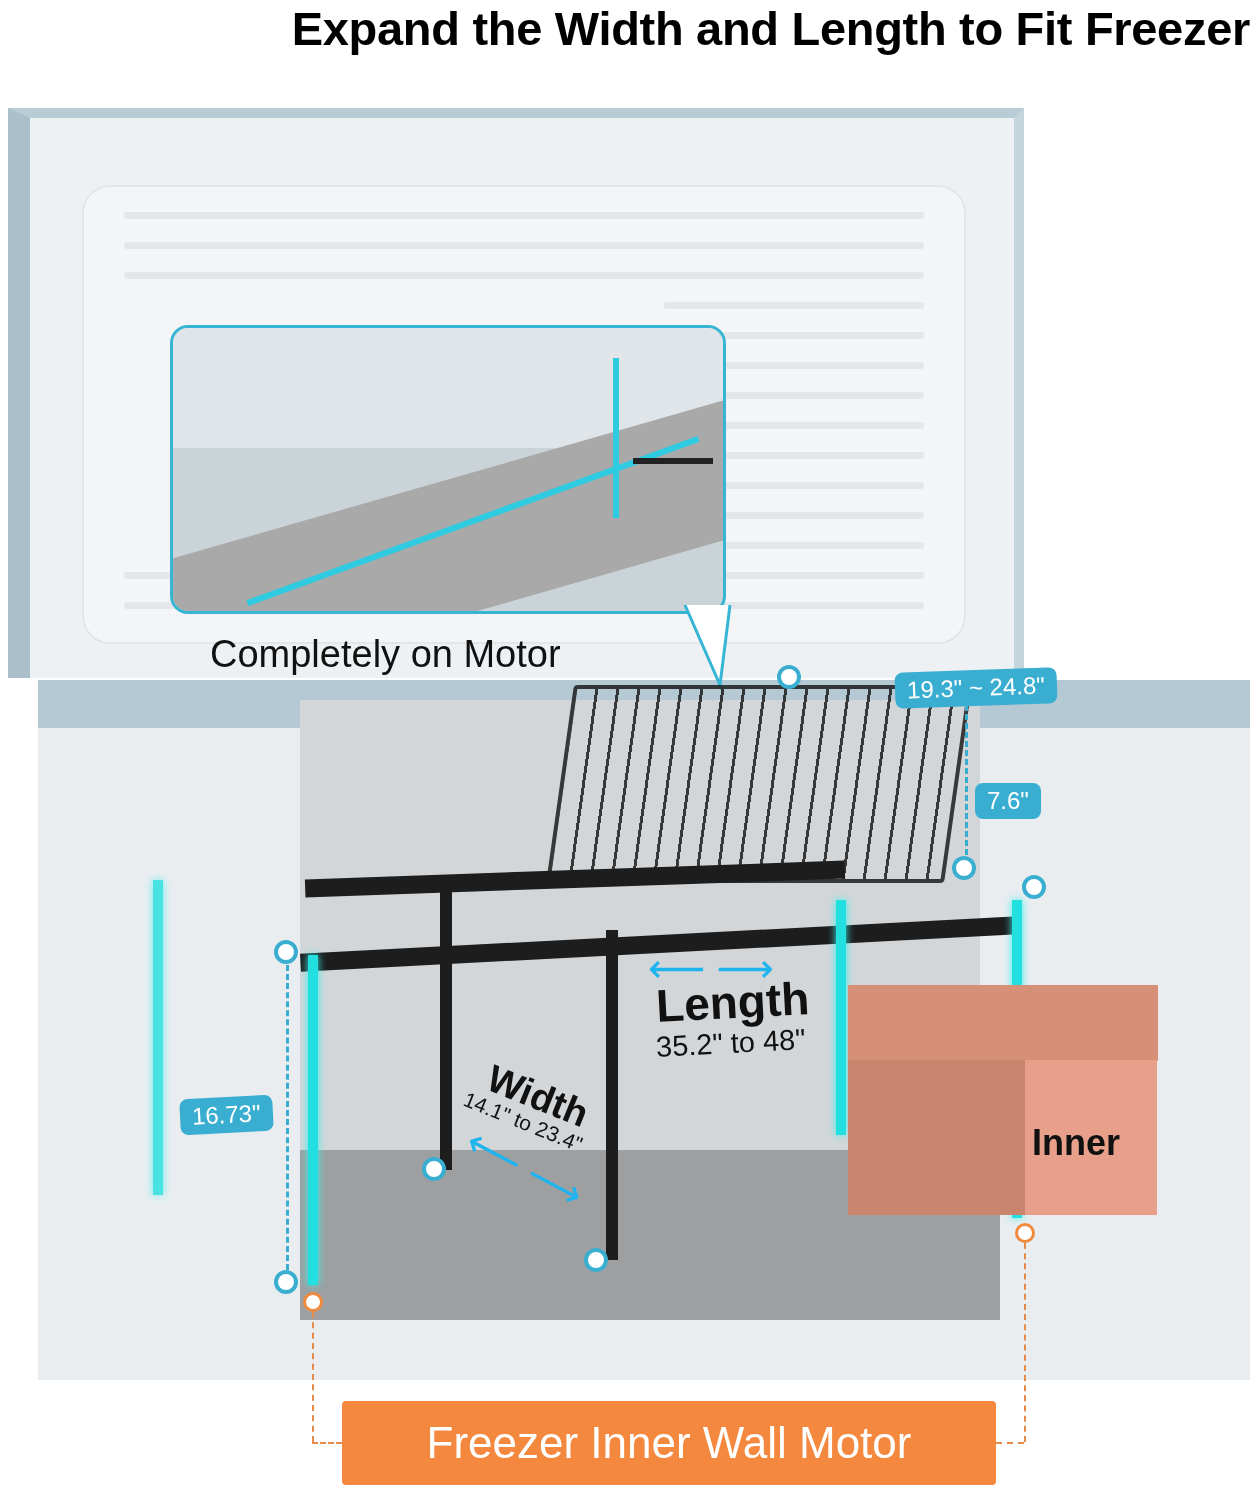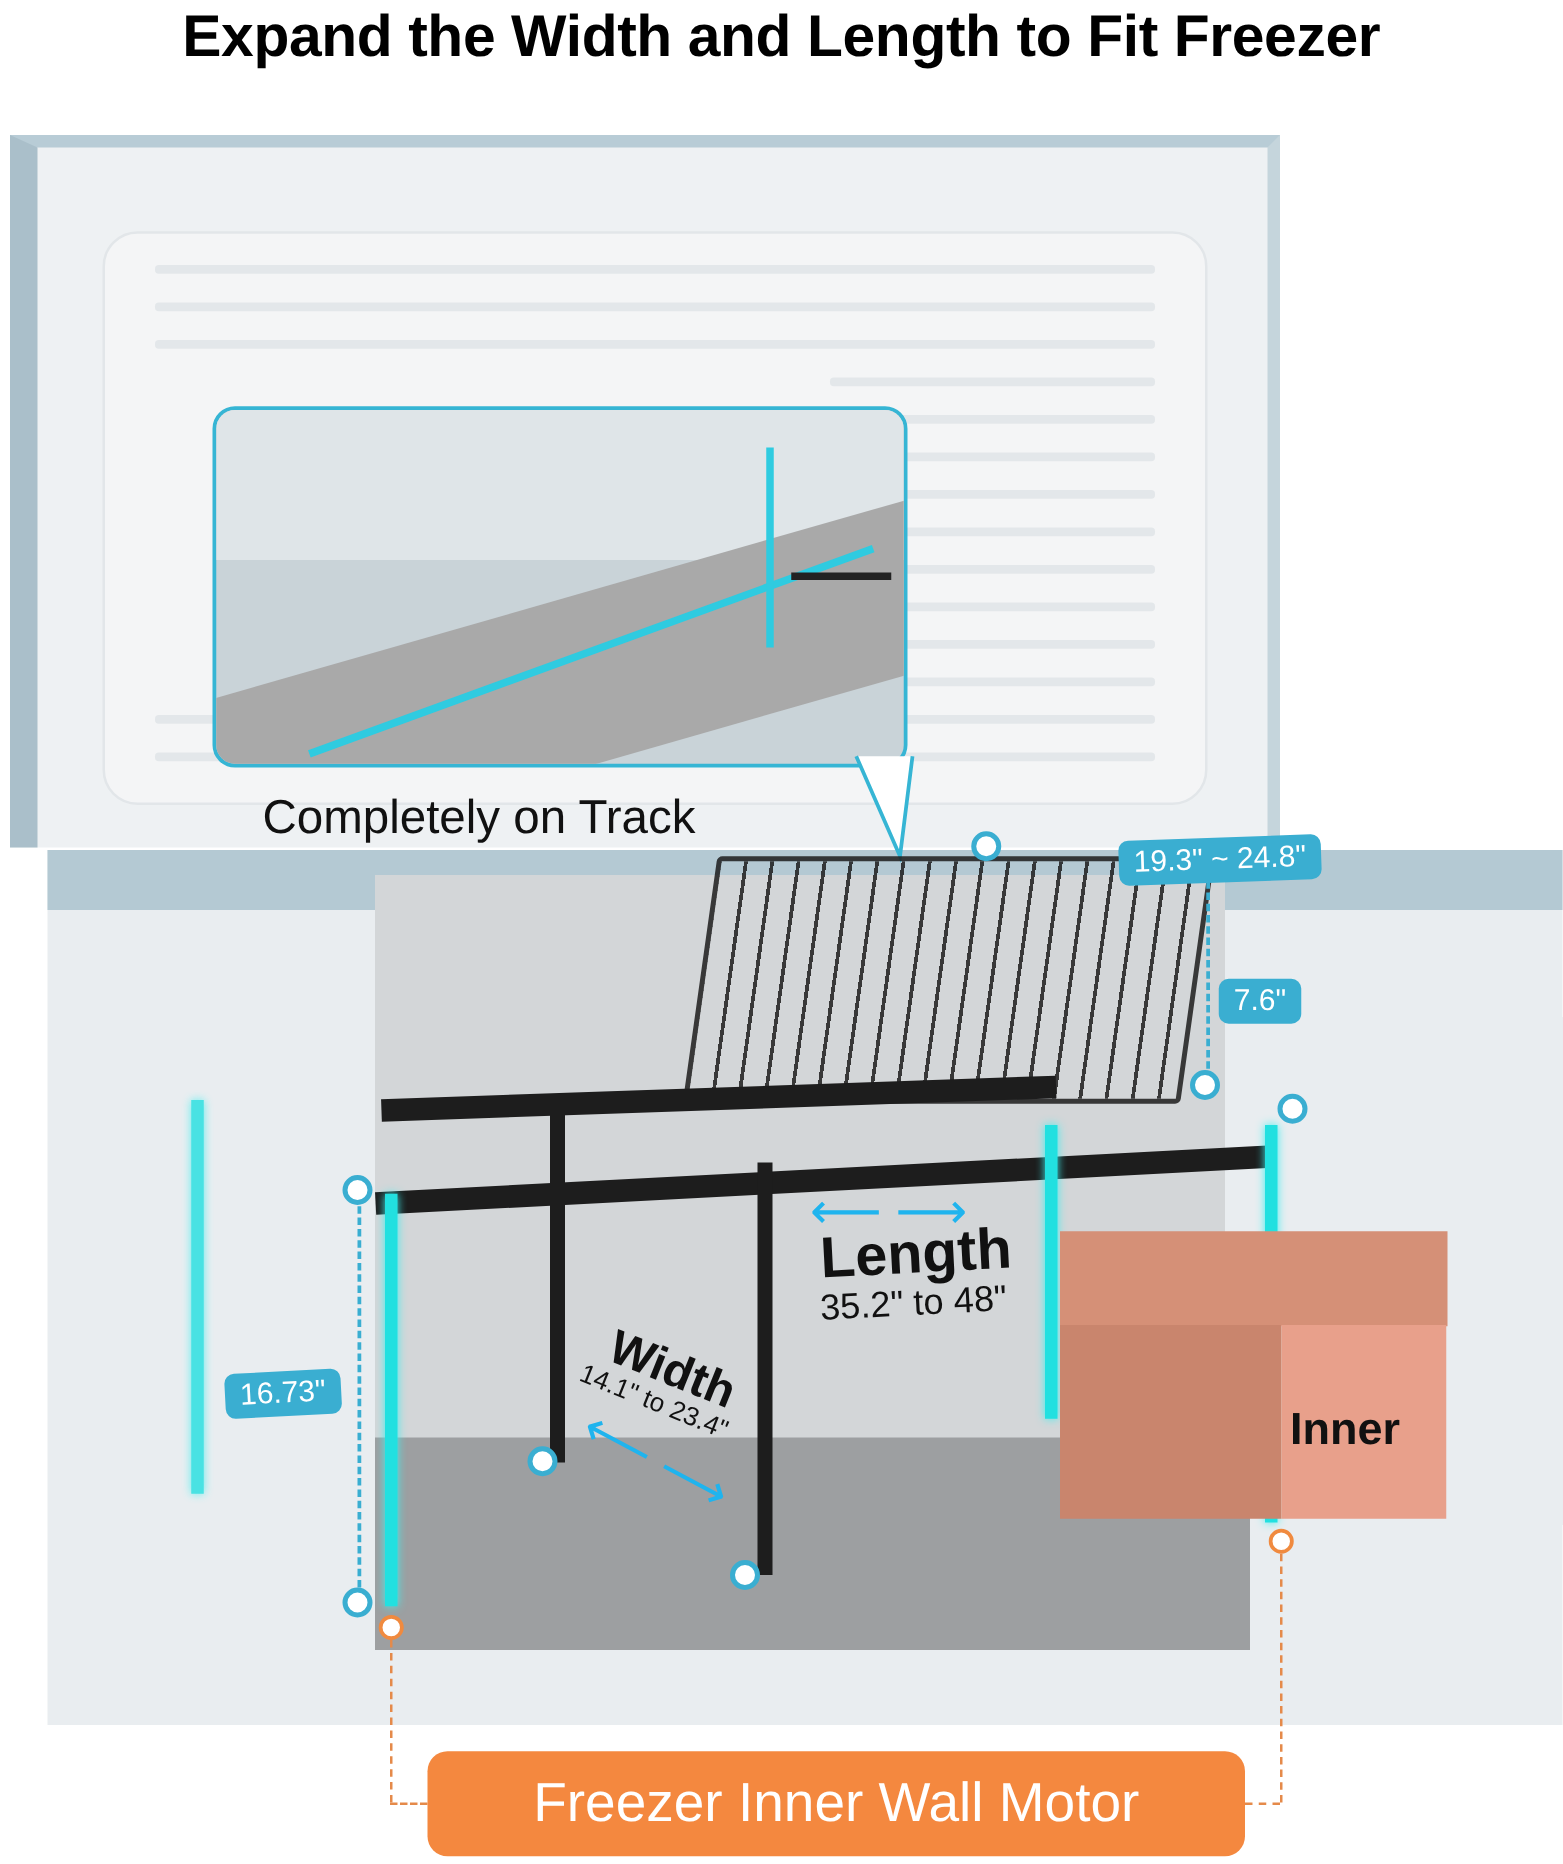--- a/index.html
+++ b/index.html
@@ -1,35 +1,35 @@
 <!DOCTYPE html>
 <html><head>
 <meta charset="utf-8">
 <style>
   html,body{margin:0;padding:0;background:#fff;}
   body{width:1250px;height:1491px;position:relative;overflow:hidden;font-family:"Liberation Sans",sans-serif;}
-  .title{position:absolute;left:0;top:0;width:1250px;text-align:center;font-weight:700;font-size:47px;line-height:58px;color:#000;letter-spacing:-0.3px;}
+  .title{position:absolute;left:0;top:0;width:1250px;text-align:right;font-weight:700;font-size:47px;line-height:58px;color:#000;letter-spacing:-0.3px;}
   .abs{position:absolute;}
   .lid{left:8px;top:108px;width:1016px;height:570px;background:#eef1f3;border-left:22px solid #aabfca;border-top:10px solid #b8ccd6;border-right:10px solid #c5d5dc;box-sizing:border-box;}
   .lid-panel{left:82px;top:185px;width:880px;height:455px;background:#f4f5f6;border-radius:28px;border:2px solid #e2e6e9;}
   .rib{position:absolute;height:7px;background:#e3e7ea;border-radius:3px;}
   .body-front{left:38px;top:680px;width:1215px;height:700px;background:#e9edf0;}
   .rim{left:38px;top:680px;width:1215px;height:48px;background:#b4c9d3;}
   .inner{left:300px;top:700px;width:680px;height:620px;background:#d3d6d8;}
   .floor{left:300px;top:1150px;width:700px;height:170px;background:#9d9fa1;}
   .bubble{position:absolute;background:#3aaed1;color:#fff;border-radius:8px;font-size:24px;text-align:center;padding:4px 12px;}
   .dot{position:absolute;width:16px;height:16px;border-radius:50%;background:#fff;border:4px solid #3aaed1;}
   .odot{position:absolute;width:14px;height:14px;border-radius:50%;background:#fff;border:3px solid #f08a3f;}
   .inset{left:170px;top:325px;width:550px;height:283px;border:3px solid #36b5d4;border-radius:18px;background:#c9d3d8;overflow:hidden;}
   .motor-front{left:1025px;top:1060px;width:132px;height:155px;background:#e8a08b;}
   .motor-top{left:848px;top:985px;width:310px;height:76px;background:#d59077;}
   .motor-side{left:848px;top:1060px;width:177px;height:155px;background:#c9856d;}
   .cyan-post{position:absolute;width:10px;background:#22e0e0;box-shadow:0 0 8px #3ef0f0;}
   .black-bar{position:absolute;background:#1d1d1d;}
-  .freezer-label{left:342px;top:1401px;width:654px;height:84px;background:#f4883f;border-radius:16px;color:#fff;font-size:44px;line-height:84px;text-align:center;}
+  .freezer-label{left:342px;top:1401px;width:654px;height:84px;background:#f4883f;border-radius:4px;color:#fff;font-size:44px;line-height:84px;text-align:center;}
   .dash-o{position:absolute;border-color:#e58a4a;border-style:dashed;border-width:0;}
 </style>
 </head>
 <body>
 
 <div class="title">Expand the Width and Length to Fit Freezer</div>
 
 <div class="abs lid"></div>
 <div class="abs lid-panel">
   <div class="rib" style="left:40px;top:25px;width:800px"></div>
@@ -56,21 +56,21 @@
 <div class="abs inset">
   <div style="position:absolute;left:0;top:0;width:550px;height:120px;background:#dfe5e8;"></div>
   <div style="position:absolute;left:-40px;top:150px;width:640px;height:140px;background:#a9a9a9;transform:skewY(-16deg);"></div>
   <div style="position:absolute;left:60px;top:190px;width:480px;height:6px;background:#2fcbe0;transform:rotate(-20deg);"></div>
   <div style="position:absolute;left:440px;top:30px;width:6px;height:160px;background:#2fcbe0;"></div>
   <div style="position:absolute;left:460px;top:130px;width:80px;height:6px;background:#222;"></div>
 </div>
 <svg class="abs" style="left:680px;top:600px" width="60" height="90">
   <path d="M5 5 L40 85 L50 5" fill="#fff" stroke="#36b5d4" stroke-width="3"></path>
 </svg>
-<div class="abs" style="left:210px;top:633px;font-size:38px;color:#111;">Completely on Track</div>
+<div class="abs" style="left:210px;top:633px;font-size:38px;color:#111;">Completely on Motor</div>
 
 <div class="abs" style="left:560px;top:685px;width:390px;height:190px;border:4px solid #1d1d1d;border-radius:4px;transform:skewX(-8deg);background:repeating-linear-gradient(90deg,transparent 0 18px,#1d1d1d 18px 21px);opacity:.85"></div>
 
 <div class="black-bar" style="left:305px;top:870px;width:540px;height:18px;transform:rotate(-2deg)"></div>
 <div class="black-bar" style="left:300px;top:935px;width:720px;height:18px;transform:rotate(-3deg)"></div>
 <div class="black-bar" style="left:440px;top:880px;width:12px;height:290px"></div>
 <div class="black-bar" style="left:606px;top:930px;width:12px;height:330px"></div>
 <div class="cyan-post" style="left:308px;top:955px;height:330px"></div>
 <div class="cyan-post" style="left:836px;top:900px;height:235px"></div>
 <div class="cyan-post" style="left:1012px;top:900px;height:318px"></div>

